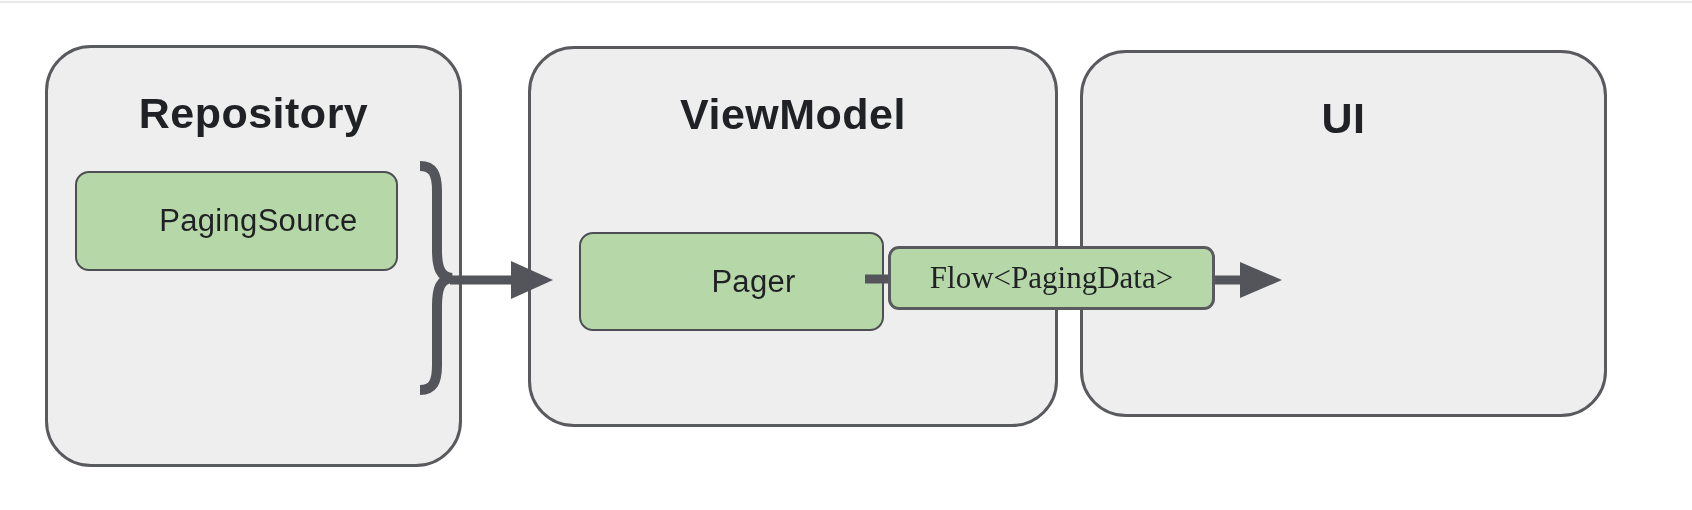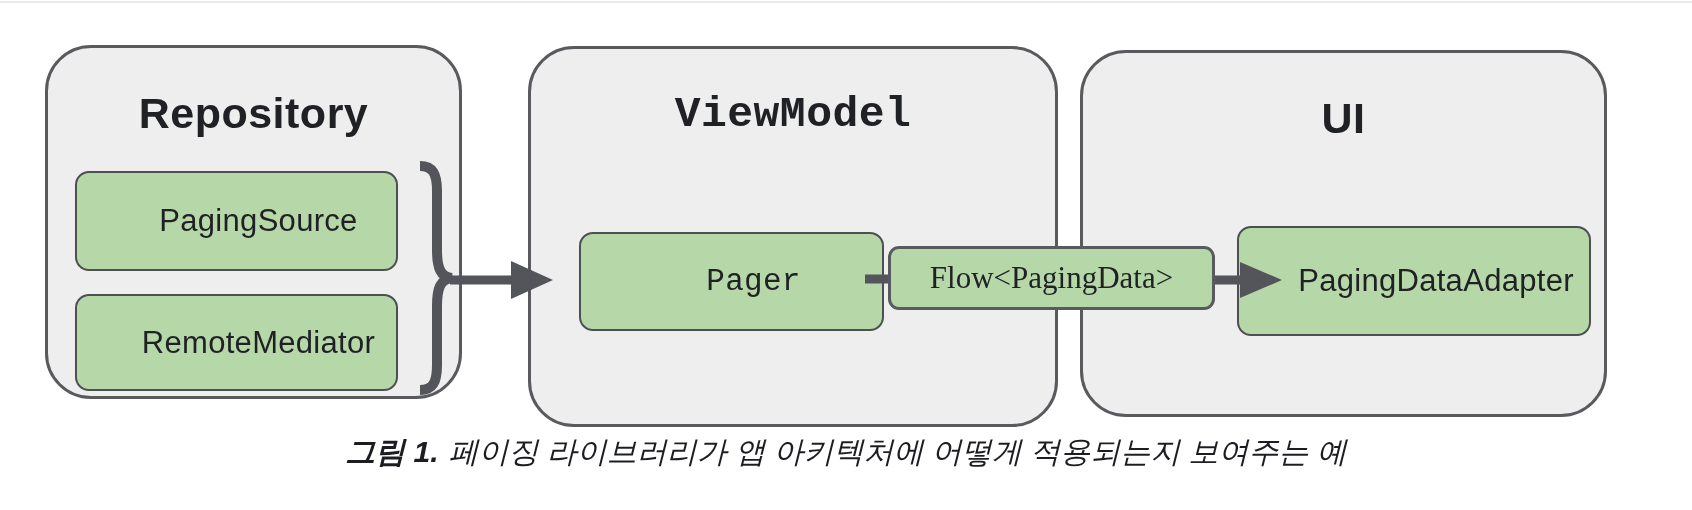--- a/index.html
+++ b/index.html
@@ -15,22 +15,22 @@
   .stage{
     position:relative;width:1692px;height:510px;background:#ffffff;overflow:hidden;
   }
   .top-rule{
     position:absolute;left:0;top:1px;width:1692px;height:2px;background:#e8e9eb;
   }
   .container{
     position:absolute;background:var(--container-fill);
     border:3px solid var(--container-border);border-radius:46px;
   }
-  .container-repository{left:45px;top:45px;width:417px;height:354px;}
-  .container-viewmodel{left:528px;top:46px;width:530px;height:381px;font-family:Liberation Mono, monospace;}
+  .container-repository{left:45px;top:45px;width:417px;height:422px;}
+  .container-viewmodel{left:528px;top:46px;width:530px;height:381px;}
   .container-ui{left:1080px;top:50px;width:527px;height:367px;}
   .container-title{
     position:absolute;left:0;right:0;top:44px;text-align:center;
     font-size:43px;line-height:43px;color:var(--text);letter-spacing:0.5px;
   }
   .node{
     position:absolute;background:var(--box-fill);
     border:2.5px solid var(--box-border);border-radius:14px;
     display:flex;align-items:center;justify-content:center;
     font-size:31px;color:var(--text);letter-spacing:0.3px;padding-left:44px;
@@ -66,32 +66,27 @@
     <path d="M 450 280 H 513" fill="none" stroke="#54555a" stroke-width="9"></path>
     <polygon points="511,261 511,299 553,280" fill="#54555a"></polygon>
     <path d="M 865 279 H 890" fill="none" stroke="#54555a" stroke-width="9"></path>
     <path d="M 1213 280 H 1242" fill="none" stroke="#54555a" stroke-width="9"></path>
     <polygon points="1240,262 1240,298 1282,280" fill="#54555a"></polygon>
   </svg>
 
   <section class="container container-repository">
     <h2 class="container-title">Repository</h2>
     <div class="node node-paging-source">PagingSource</div>
-    <div class="node node-remote-mediator">RemoteMediator</div>
   </section>
 
   <section class="container container-viewmodel">
     <h2 class="container-title">ViewModel</h2>
     <div class="node node-pager">Pager</div>
   </section>
 
   <section class="container container-ui">
     <h2 class="container-title">UI</h2>
-    <div class="node node-adapter">PagingDataAdapter</div>
   </section>
 
   <div class="node-flow">Flow&lt;PagingData&gt;</div>
 
-  <p class="caption">
-    <span class="figure-label">그림 1.</span><span>페이징 라이브러리가 앱 아키텍처에 어떻게 적용되는지 보여주는 예</span>
-  </p>
 
 </div>
 
 </body></html>

